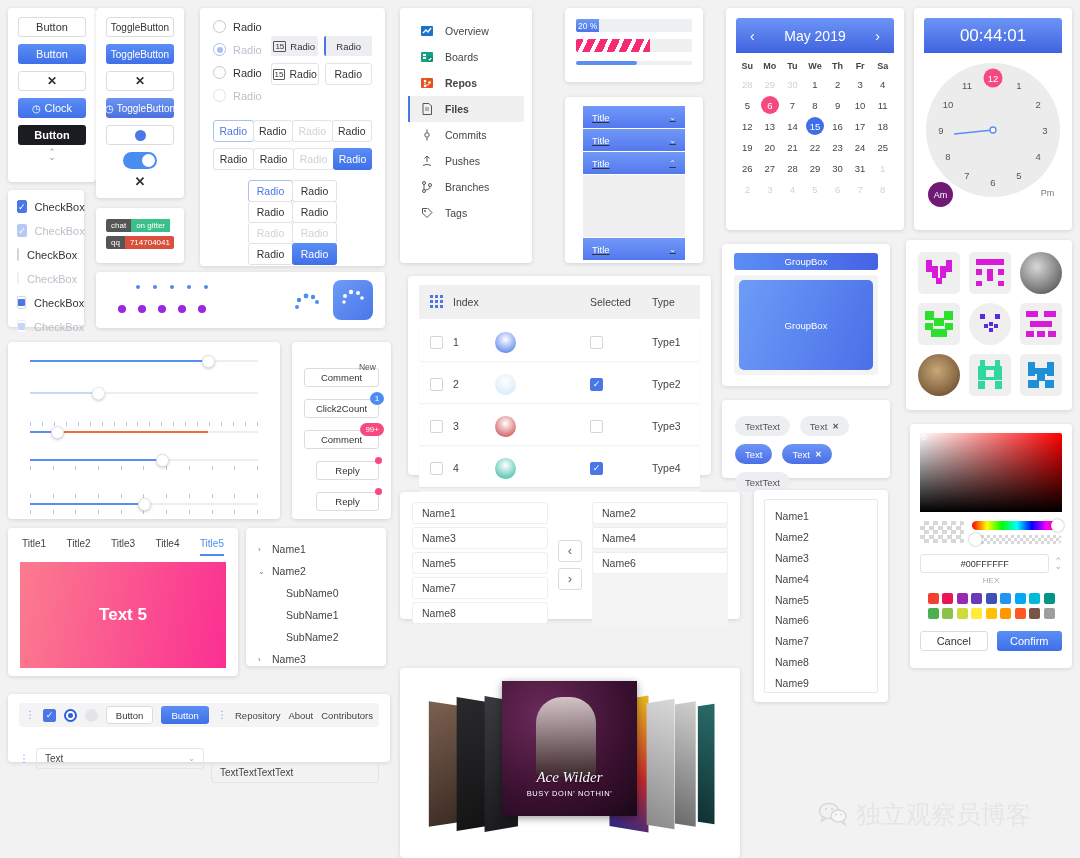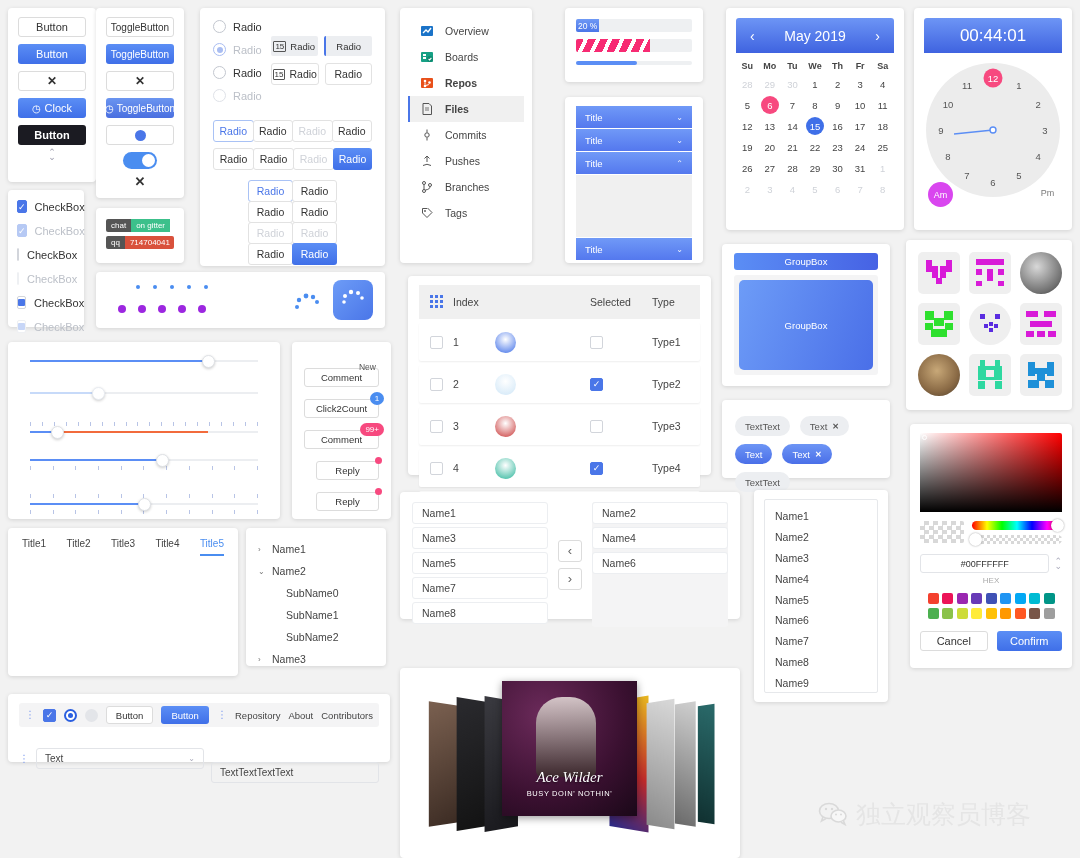--- a/index.html
+++ b/index.html
@@ -86,21 +86,21 @@
 
   
   .clkhead { height:35px; background:linear-gradient(180deg,#6d95f5,#3f63e0); color:#fff;
              display:flex; align-items:center; justify-content:center; font-size:17px; border-radius:3px 3px 0 0; }
   .dial { position:absolute; width:134px; height:134px; border-radius:50%; background:#ececec; }
   .hnum { position:absolute; font-size:9.5px; color:#555; transform:translate(-50%,-50%); }
   .hnum.on { color:#fff; background:#f7497f; border-radius:50%; width:19px; height:19px;
              display:flex; align-items:center; justify-content:center; }
   .ampm { width:25px; height:25px; border-radius:50%; display:flex; align-items:center;
           justify-content:center; font-size:9px; color:#7a7a7a; }
-  .ampm.on { background:#d946ef; color:#fff; }
+  .ampm.on { background:#701a75; color:#fff; }
 
   
   .thead { display:flex; height:34px; background:#f0f0f0; align-items:center; font-size:10.5px; color:#444; }
   .trow { display:flex; height:38px; background:#fff; align-items:center; font-size:10.5px; color:#444;
           box-shadow:0 1px 2px rgba(0,0,0,.07); margin-bottom:4px; border-radius:2px; }
   .av { width:21px; height:21px; border-radius:50%; }
 
   
   .gbhead { height:17px; background:linear-gradient(90deg,#5b8ef5,#4662e4); color:#fff;
             display:flex; align-items:center; justify-content:center; font-size:9.5px; border-radius:3px; }
@@ -424,21 +424,21 @@
     <div class="ptrack" style="margin-bottom:9px;">
       <div class="pstripe"></div>
     </div>
     <div style="height:4px;background:#eef0f2;border-radius:2px;">
       <div style="height:100%;width:53%;background:#5b8ef5;border-radius:2px;"></div>
     </div>
   </div>
 </div>
 
 <div class="card" style="left:565px;top:97px;width:138px;height:166px;">
-  <div style="padding:9px 11px;">
+  <div style="padding:9px 18px;text-decoration:underline;">
     <div class="exp">
         <span>Title</span>
         <span class="chev">⌄</span>
       </div>
     <div class="exp">
         <span>Title</span>
         <span class="chev">⌄</span>
       </div>
     <div class="exp">
         <span>Title</span>
@@ -971,20 +971,21 @@
 
 <div class="card" style="left:8px;top:528px;width:230px;height:148px;">
   <div style="padding:10px 12px;">
     <div style="display:flex;justify-content:space-between;padding:0 2px;">
       <span class="tab">Title1</span>
       <span class="tab">Title2</span>
       <span class="tab">Title3</span>
       <span class="tab">Title4</span>
       <span class="tab act">Title5</span>
     </div>
+    <div style="margin-top:6px;height:106px;background:linear-gradient(100deg,#fb7c8e,#fb2f92);display:flex;align-items:center;justify-content:center;color:#fff;font-size:17px;font-weight:bold;">Text 5</div>
   </div>
 </div>
 
 <div class="card" style="left:246px;top:528px;width:140px;height:138px;">
   <div style="padding:10px 12px;">
     <div class="tnode">
         <span class="tarrow">›</span>
         <span>Name1</span>
       </div>
     <div class="tnode">

